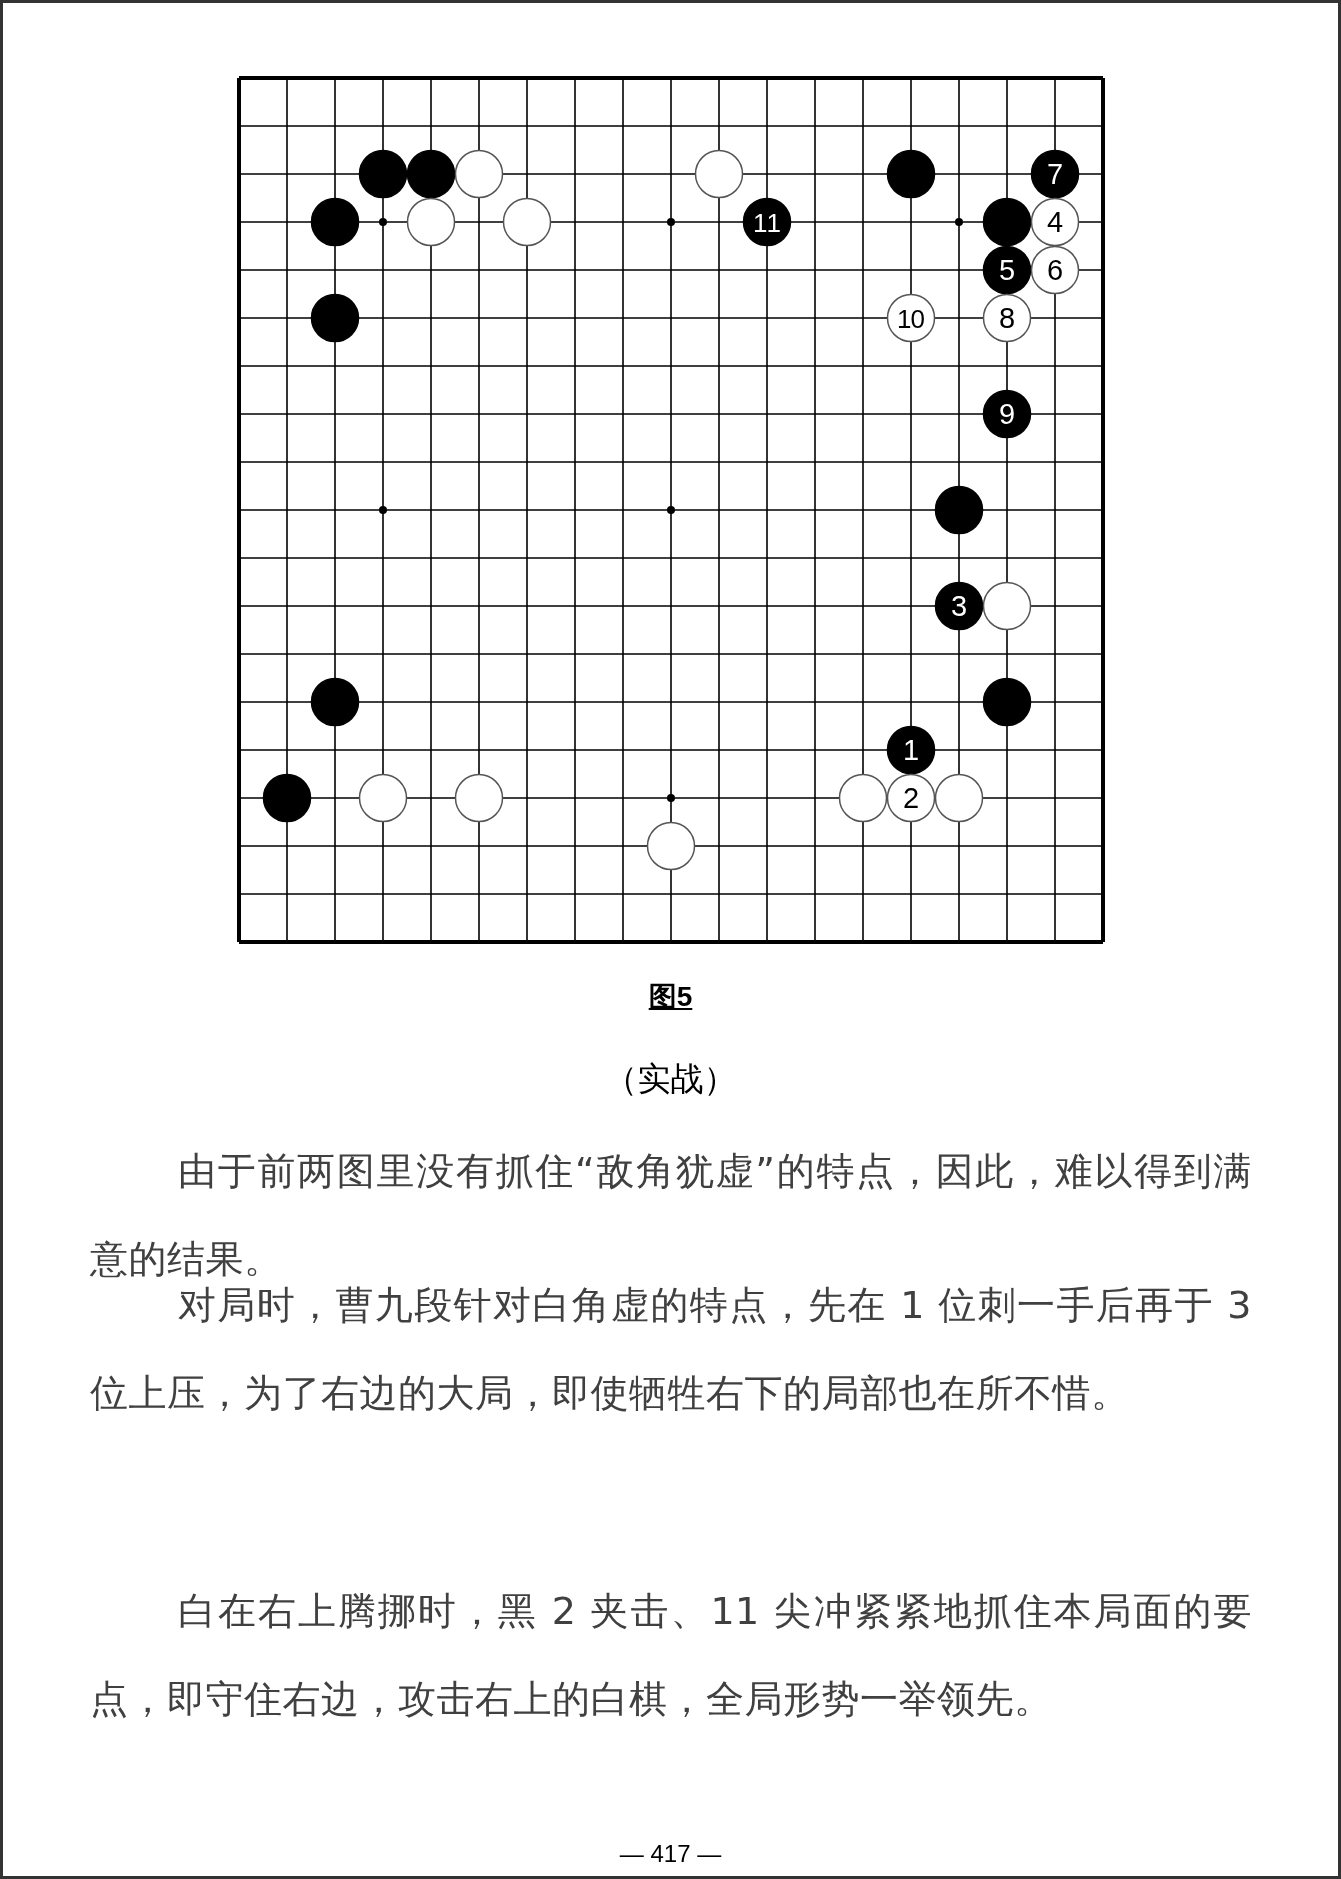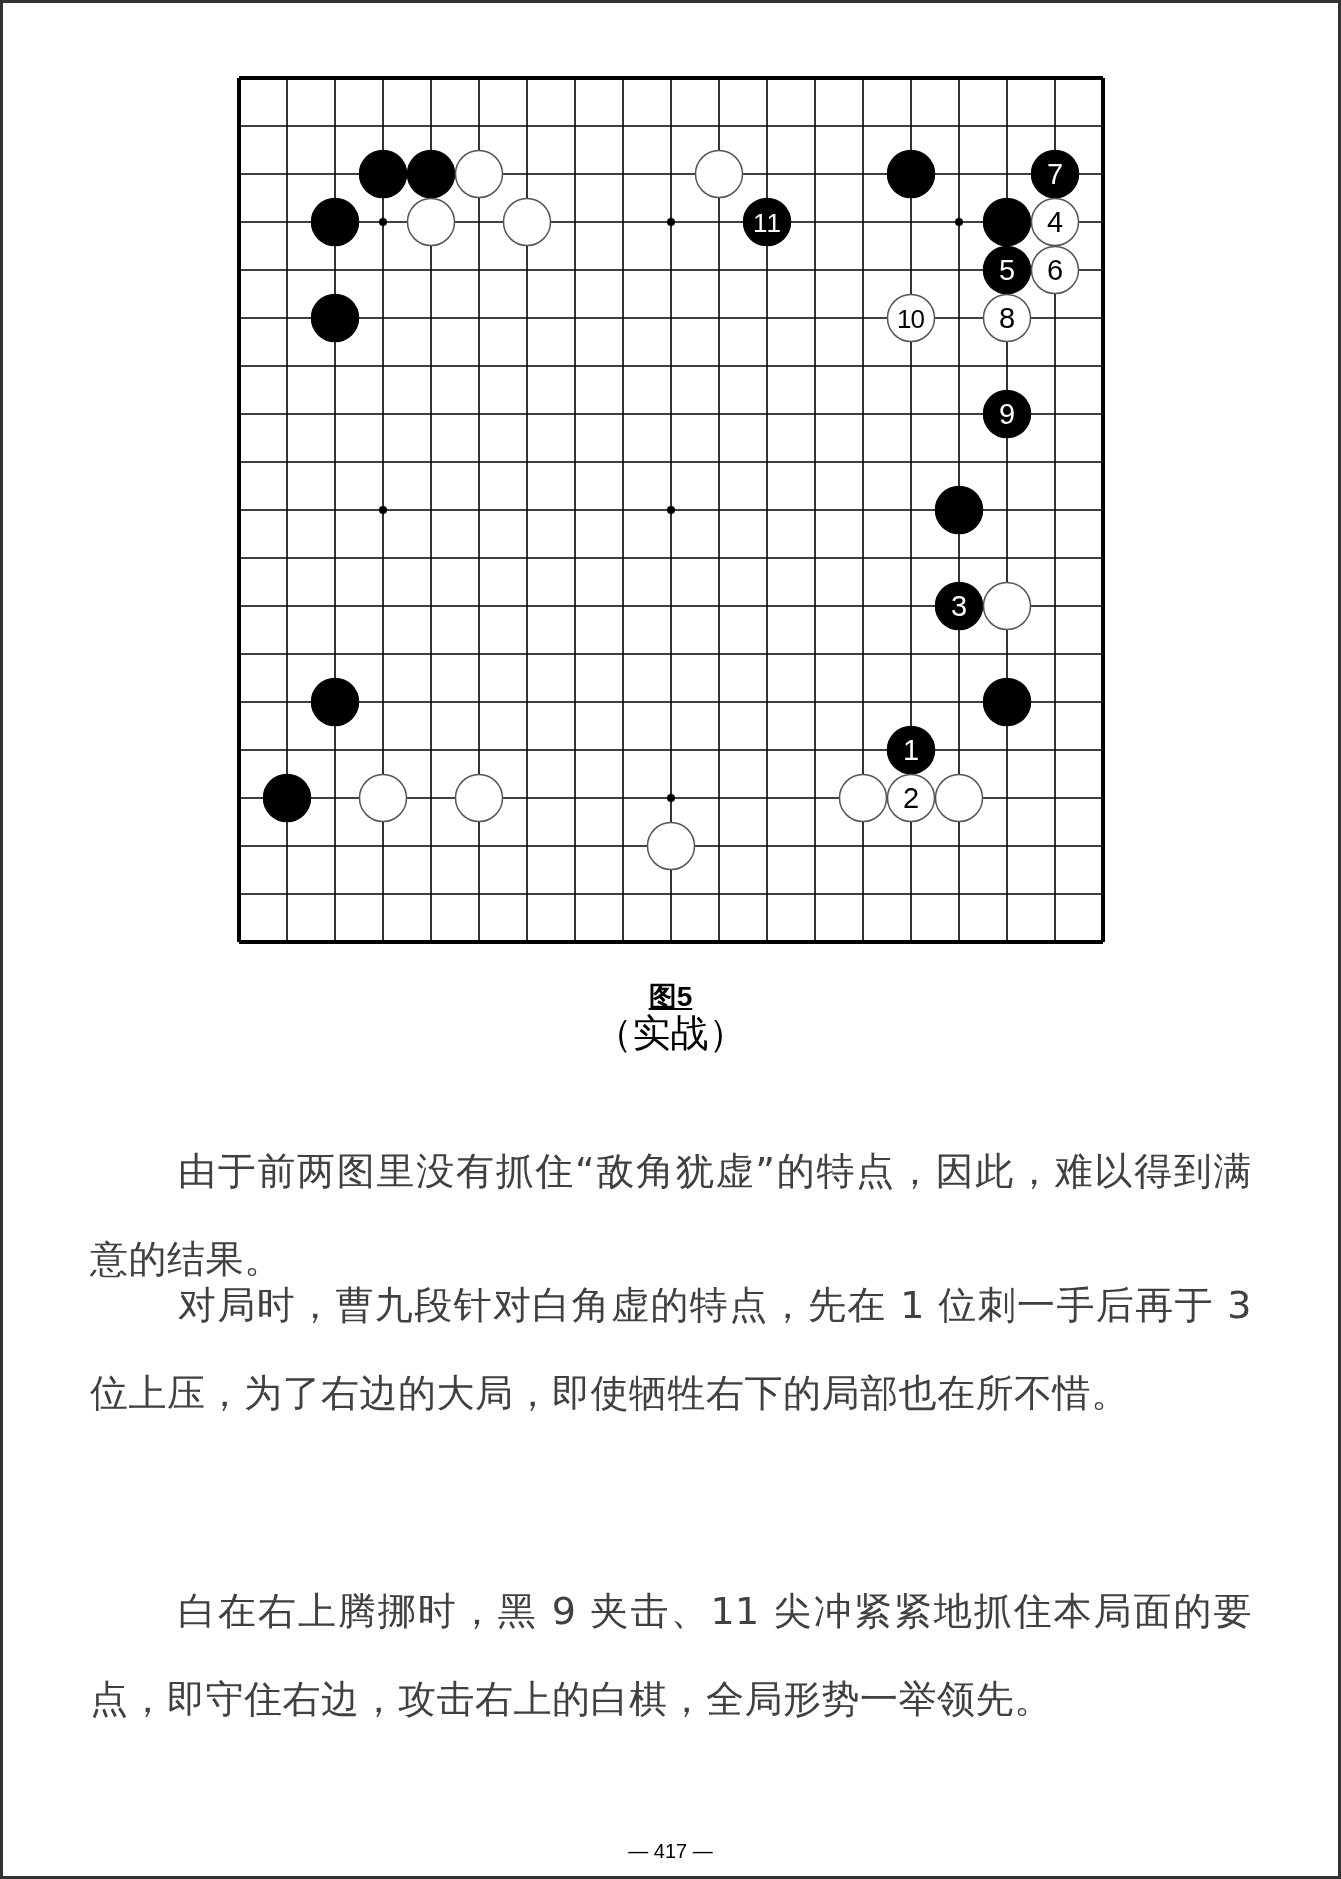--- a/index.html
+++ b/index.html
@@ -1,26 +1,26 @@
 <!DOCTYPE html>
 <html><head>
 <meta charset="utf-8">
 <style>
   html, body { margin:0; padding:0; background:#ffffff; }
   body { width:1341px; height:1879px; position:relative; overflow:hidden; }
   .page { position:absolute; left:0; top:0; width:1335px; height:1873px; border:3px solid #333333; background:#ffffff; }
   .board { position:absolute; left:0; top:0; }
   .caption { position:absolute; left:0; width:1341px; text-align:center; color:#000; }
   .fig-title { top:978px; font-family:"Liberation Sans","DejaVu Sans",sans-serif; font-size:28px; font-weight:bold;text-decoration:underline; }
-  .fig-sub { top:1008px; font-family:"DejaVu Sans",sans-serif; font-size:38px; }
+  .fig-sub { top:1057px; font-family:"DejaVu Sans",sans-serif; font-size:33px; }
   .para { position:absolute; left:90px; width:1162px; font-family:"DejaVu Sans",sans-serif; font-size:38px; line-height:88px; color:#404040; text-align:justify; text-indent:88px; margin:0; letter-spacing:0.5px; }
   .p1 { top:1127px; }
   .p2 { top:1261px; }
   .p3 { top:1567px; }
-  .page-num { position:absolute; top:1840px; left:0; width:1341px; text-align:center; font-family:"Liberation Sans","DejaVu Sans",sans-serif; font-size:20px; color:#000; }
+  .page-num { position:absolute; top:1840px; left:0; width:1341px; text-align:center; font-family:"Liberation Sans","DejaVu Sans",sans-serif; font-size:24px; color:#000; }
 </style>
 </head>
 <body>
 
 <div class="page"></div>
 
 <svg class="board" width="1341" height="970" viewBox="0 0 1341 970" xmlns="http://www.w3.org/2000/svg">
   <g id="grid">
       <line x1="239" y1="78" x2="1103" y2="78" stroke="#000" stroke-width="4"></line>
       <line x1="239" y1="78" x2="239" y2="942" stroke="#000" stroke-width="4"></line>
@@ -178,15 +178,15 @@
         <circle cx="671" cy="846" r="23.5" fill="#fff" stroke="#555" stroke-width="1.5"></circle>
       </g>
     </g>
 </svg>
 
 <div class="caption fig-title">图5</div>
 <div class="caption fig-sub">（实战）</div>
 
 <p class="para p1">由于前两图里没有抓住“敌角犹虚”的特点，因此，难以得到满意的结果。</p>
 <p class="para p2">对局时，曹九段针对白角虚的特点，先在 1 位刺一手后再于 3 位上压，为了右边的大局，即使牺牲右下的局部也在所不惜。</p>
-<p class="para p3">白在右上腾挪时，黑 9 夹击、11 尖冲紧紧地抓住本局面的要点，即守住右边，攻击右上的白棋，全局形势一举领先。</p>
+<p class="para p3">白在右上腾挪时，黑 2 夹击、11 尖冲紧紧地抓住本局面的要点，即守住右边，攻击右上的白棋，全局形势一举领先。</p>
 
 <div class="page-num">— 417 —</div>
 
 </body></html>

